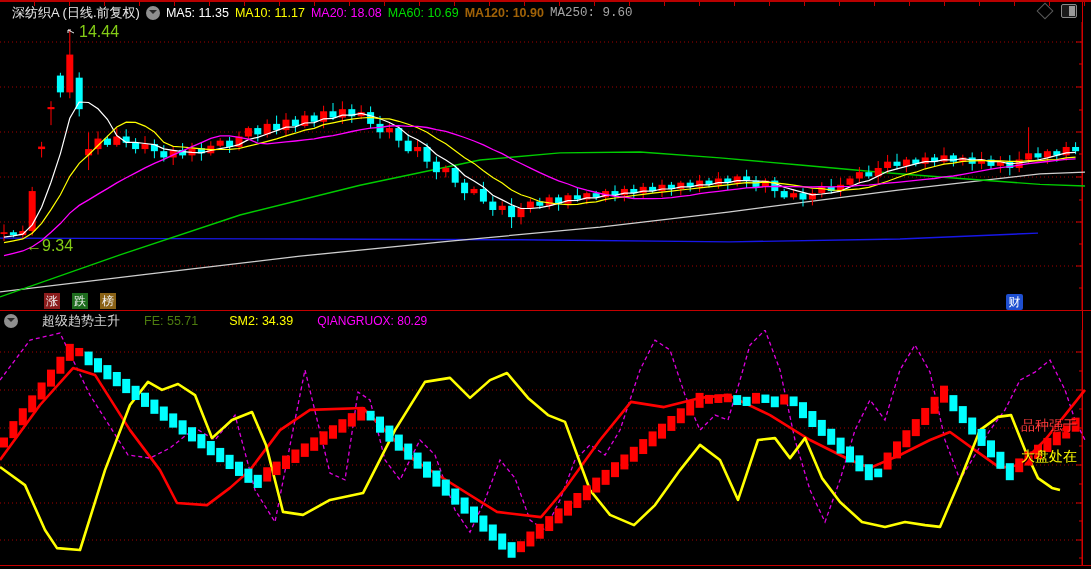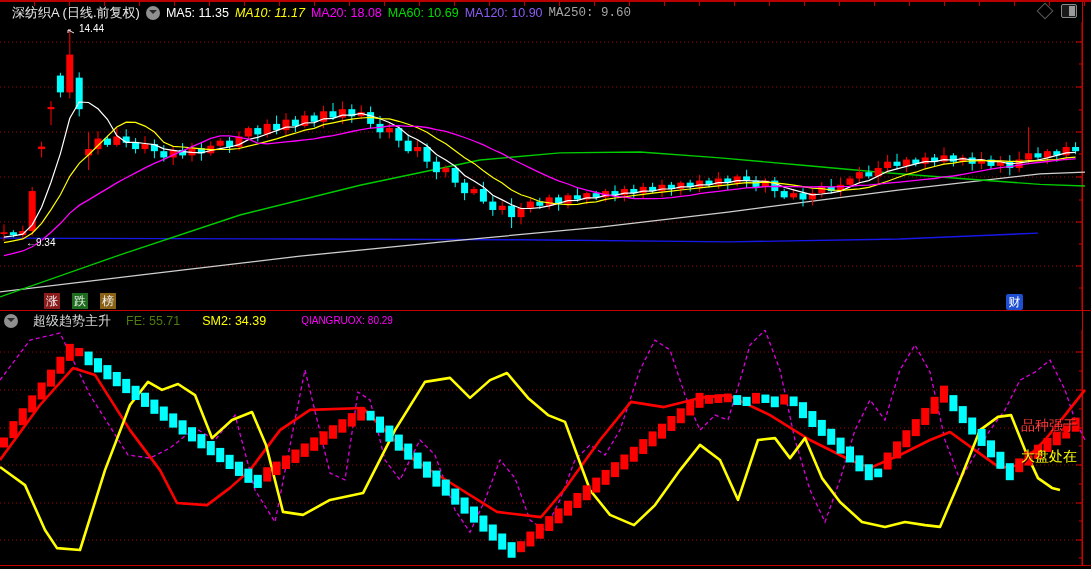--- a/index.html
+++ b/index.html
@@ -10,43 +10,43 @@
     background:repeating-linear-gradient(90deg,transparent 0 34px,#c00000 34px 35px);
     background-size:35px 6px;background-repeat:repeat-x;}
   #top-border:before{content:"";position:absolute;left:0;top:0;width:100%;height:2px;background:#b80000;}
   #right-axis-line{position:absolute;left:1082px;top:2px;width:1px;height:563px;background:#d40000;}
   
   #header{position:absolute;left:0;top:3px;width:1078px;height:19px;display:flex;align-items:center;gap:6px;padding-left:12px;}
   .sym{color:#e8e8e8;font-size:13px;white-space:nowrap;}
   .circle-ico{width:14px;height:14px;border-radius:50%;background:#8f8f8f;position:relative;flex:0 0 auto;}
   .circle-ico:after{content:"";position:absolute;left:3px;top:4px;border:4px solid transparent;border-top-color:#2a2a2a;border-bottom:0;}
   .ma{font-size:12.5px;white-space:nowrap;letter-spacing:0;}
-  .ma5{color:#ffffff;} .ma10{color:#ffff00;font-style:italic;} .ma20{color:#ff00ff;}
-  .ma60{color:#00dd00;} .ma120{color:#8b5cf6;} .ma250{color:#a3a3a3;font-family:Liberation Mono, monospace;}
+  .ma5{color:#ffffff;} .ma10{color:#ffff00;} .ma20{color:#ff00ff;}
+  .ma60{color:#00dd00;} .ma120{color:#a16207;font-weight:bold;} .ma250{color:#a3a3a3;font-family:Liberation Mono, monospace;}
   #header-right{position:absolute;right:14px;top:4px;display:flex;gap:10px;align-items:center;}
   .diamond-ico{width:10px;height:10px;border:1px solid #5a5a5a;transform:rotate(45deg);}
   .panel-ico{width:14px;height:12px;border:1px solid #8a8a8a;border-radius:2px;position:relative;background:#1a1a1a;}
   .panel-ico:after{content:"";position:absolute;right:1px;top:1px;bottom:1px;width:6px;background:#9a9a9a;}
   
   #main-svg{position:absolute;left:0;top:22px;}
   #ind-svg{position:absolute;left:0;top:330px;}
   #sep-line{position:absolute;left:0;top:310px;width:1091px;height:1px;background:#c40000;}
   #bottom-line{position:absolute;left:0;top:565px;width:1091px;height:1px;background:#c40000;}
   
-  .annot{position:absolute;color:#ffffff;font-size:10px;white-space:nowrap;text-shadow:1px 1px 0 #000;}
+  .annot{position:absolute;color:#84cc16;font-size:16px;white-space:nowrap;text-shadow:1px 1px 0 #000;}
   
   #quick-btns{position:absolute;left:44px;top:293px;display:flex;gap:12px;}
   .qbtn{width:16px;height:16px;font-size:12px;line-height:16px;text-align:center;color:#f0f0f0;cursor:pointer;}
   .qbtn.zhang{background:#8b1c1c;} .qbtn.die{background:#1d6b1d;} .qbtn.bang{background:#8a6216;}
   #cai-badge{position:absolute;left:1006px;top:294px;width:17px;height:16px;background:#1e4fd0;
     color:#fff;font-size:12px;line-height:16px;text-align:center;border-radius:2px;cursor:pointer;}
   
-  #ind-header{position:absolute;left:0;top:312px;width:1078px;height:17px;display:flex;align-items:center;gap:15px;padding-left:4px;}
+  #ind-header{position:absolute;left:0;top:312px;width:1078px;height:17px;display:flex;align-items:center;gap:24px;padding-left:4px;}
   .ind-name{color:#d8d8d8;font-size:13px;}
-  .ind-fe{color:#4d7c0f;font-size:12.5px;} .ind-sm2{color:#ffff00;font-size:12.5px;margin-left:7px;} .ind-qrx{color:#ff00ff;font-size:10px;margin-left:20px;}
+  .ind-fe{color:#4d7c0f;font-size:12.5px;} .ind-sm2{color:#ffff00;font-size:12.5px;margin-left:7px;} .ind-qrx{color:#ff00ff;font-size:12px;}
   
   .ind-text{position:absolute;font-size:14px;white-space:nowrap;text-shadow:1px 1px 0 #000;}
   #ind-text-1{left:1021px;top:417px;color:#ff3b3b;text-align:center;}
   #ind-text-2{left:1021px;top:448px;color:#ffff00;}
 </style>
 </head>
 <body>
 
 <div id="app">
   <div id="top-border"></div>

